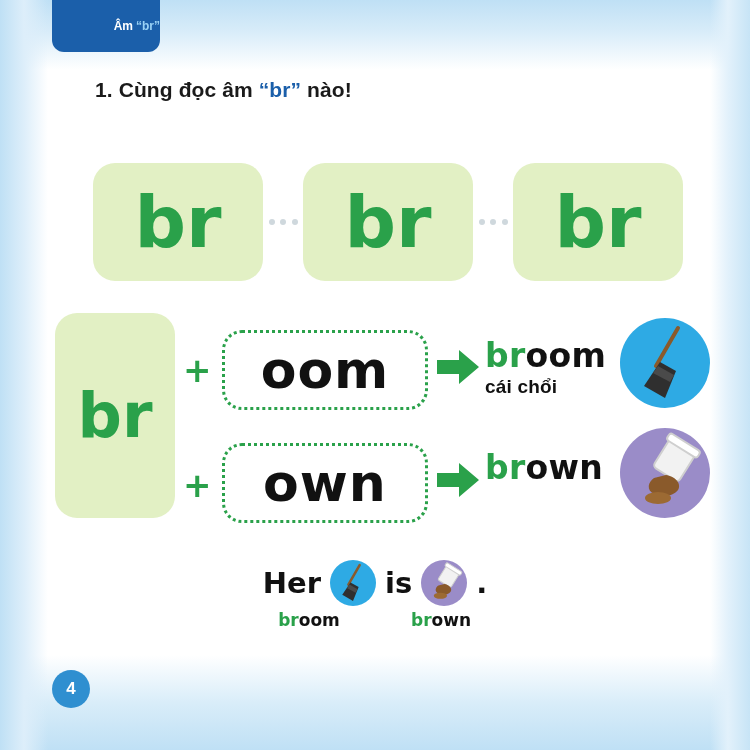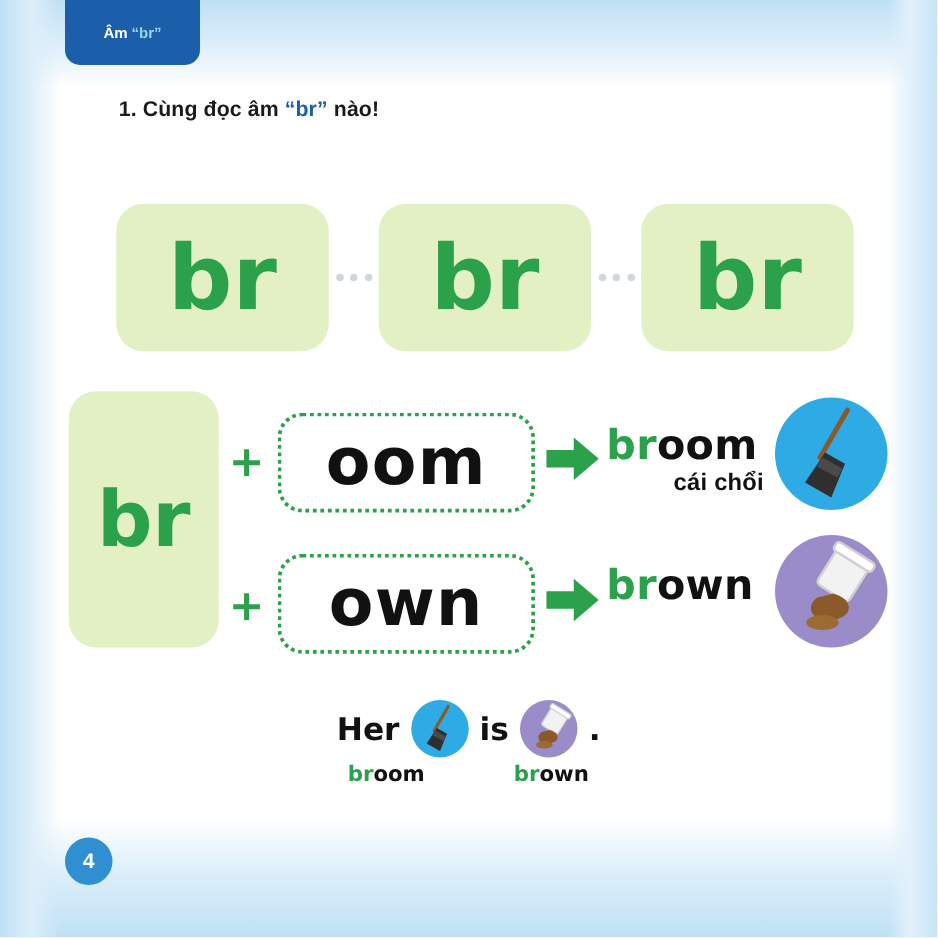--- a/index.html
+++ b/index.html
@@ -52,35 +52,35 @@
   .tab {
     position: absolute;
     top: 0;
     left: 52px;
     width: 108px;
     height: 52px;
     background: #1b5faa;
     border-radius: 0 0 12px 12px;
     display: flex;
     align-items: center;
-    justify-content: center;
+    justify-content: flex-end;
     gap: 3px;
     color: #ffffff;
     font-size: 12px;
     font-weight: bold;
   }
   .tab .tab-am { color: #ffffff; }
   .tab .tab-sound { color: #9ad2f5; }
 
   
   .instruction {
     position: absolute;
     top: 78px;
     left: 95px;
-    font-size: 17px;
+    font-size: 21px;
     font-weight: bold;
     color: #1a1a1a;
     letter-spacing: .1px;
   }
   .instruction .hl { color: #1b5faa; }
 
   
   .trace-row {
     position: absolute;
     top: 163px;
@@ -215,21 +215,20 @@
     letter-spacing: .3px;
     line-height: 1.1;
   }
   .word-en .on { color: #2aa14a; }
   .word-vi {
     margin-top: 2px;
     font-size: 19px;
     font-weight: bold;
     color: #111111;
     letter-spacing: .2px;
-    text-align: center;
   }
 
   
   .pic {
     position: absolute;
     border-radius: 50%;
     overflow: hidden;
   }
   .pic.broom-pic {
     left: 565px;
@@ -252,21 +251,21 @@
     top: 560px;
     left: 0;
     width: 750px;
     text-align: center;
   }
   .sentence-line {
     display: flex;
     align-items: center;
     justify-content: center;
     gap: 9px;
-    font-size: 25px;
+    font-size: 29px;
     font-weight: bold;
     color: #111111;
     font-family: "DejaVu Sans", sans-serif;
   }
   .sent-pic {
     width: 46px;
     height: 46px;
     border-radius: 50%;
     overflow: hidden;
     position: relative;

